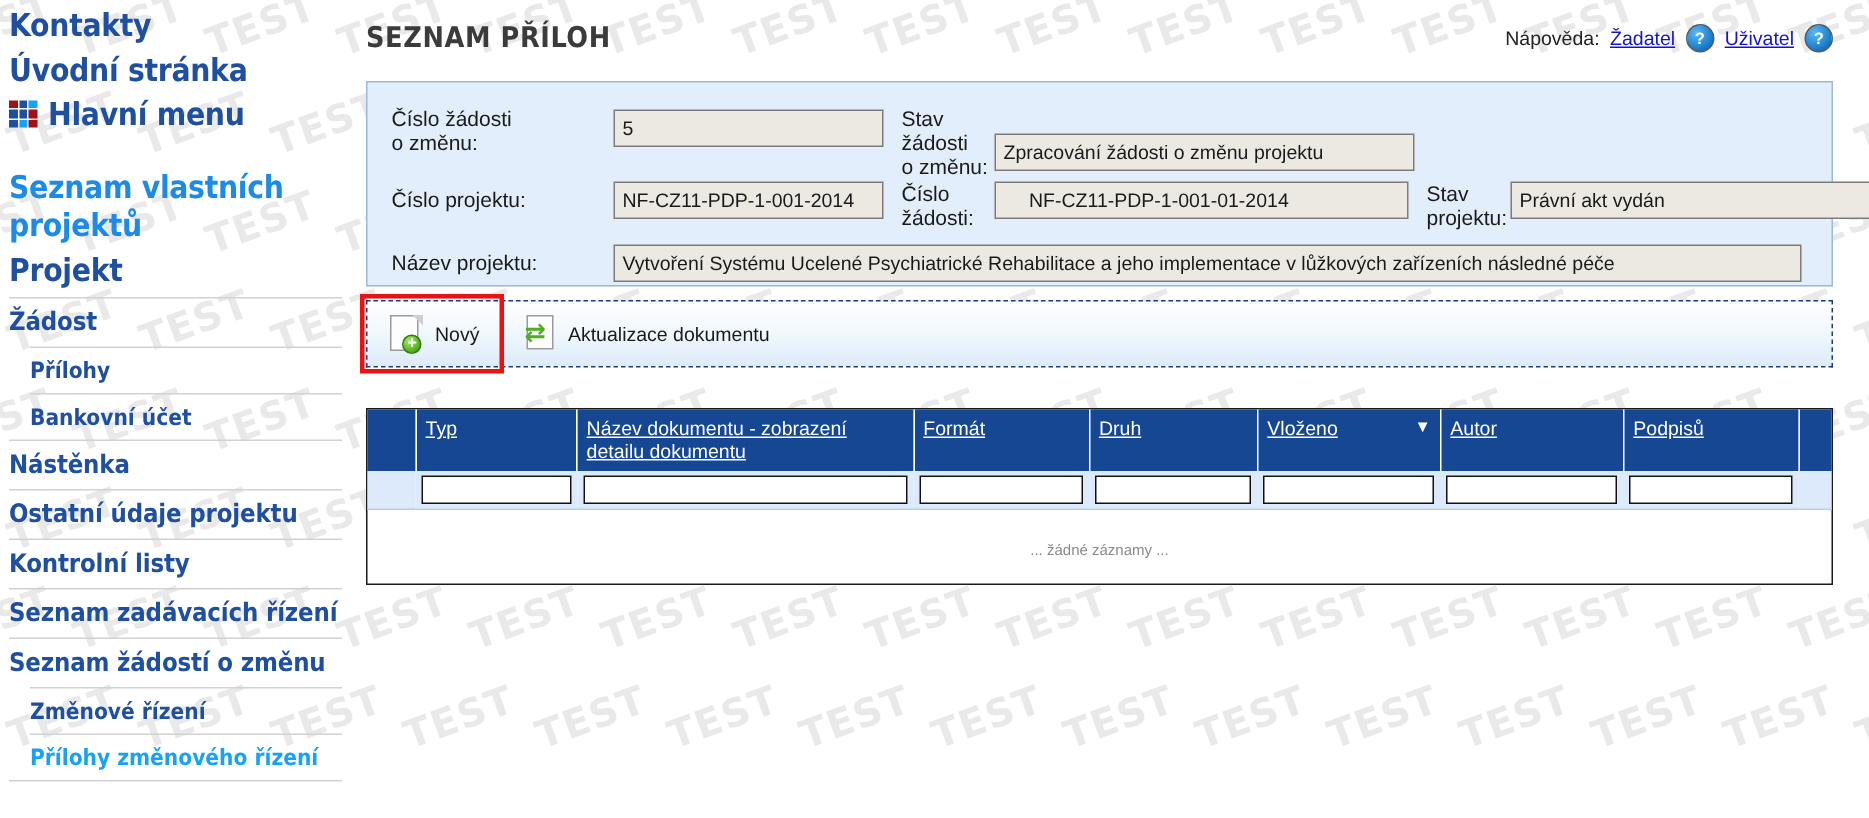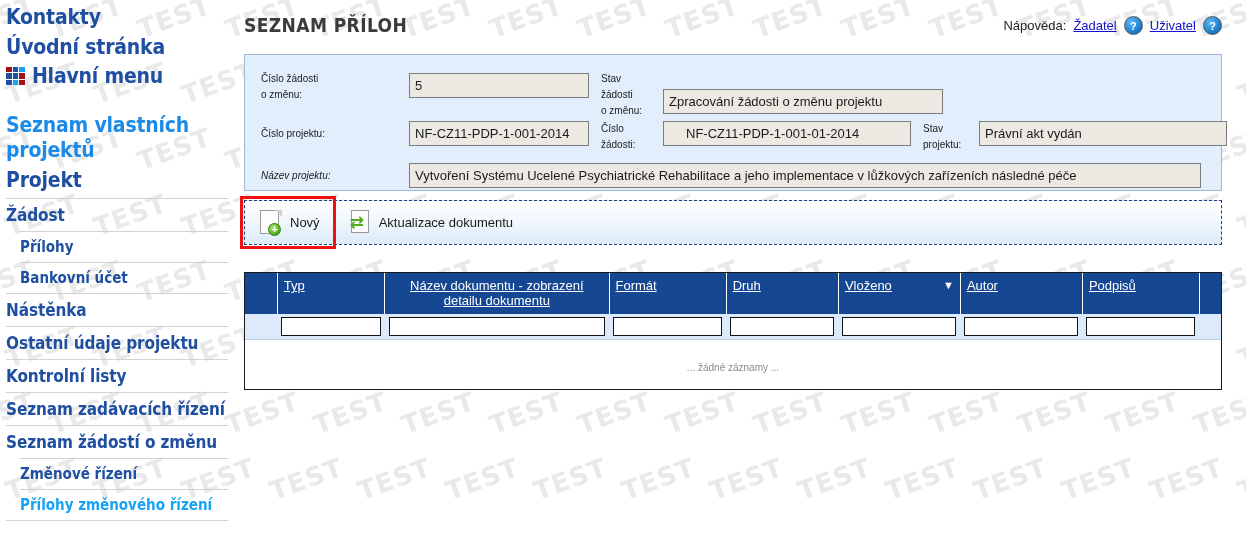--- a/index.html
+++ b/index.html
@@ -95,21 +95,21 @@
     display:flex;align-items:center;justify-content:center;
     font-family:"Liberation Sans",sans-serif;
   }
 
   
   .infopanel{
     position:absolute;left:6px;top:54px;width:978px;height:137px;
     background:#e2eefb;border:1px solid #9fb8d4;box-sizing:border-box;
   }
   .frow{display:flex;align-items:flex-start;}
-  .lbl{font-size:10px;color:#1a1a1a;line-height:16px;}
+  .lbl{font-size:14px;color:#1a1a1a;line-height:16px;}
   .fld{
     background:#ece9e2;border:1px solid #7c7c7c;
     font-size:13px;color:#1a1a1a;
     padding:3px 5px;box-sizing:border-box;height:25px;
     line-height:18px;overflow:hidden;white-space:nowrap;
   }
 
   
   .toolbar{
     position:absolute;left:6px;top:200px;width:978px;height:45px;
@@ -163,21 +163,21 @@
   table.grid th{
     background:#154792;color:#fff;
     text-align:left;vertical-align:top;
     padding:5px 6px 6px 6px;
     font-size:13px;font-weight:normal;
     border-right:1px solid #ffffff;
     height:34px;box-sizing:border-box;
   }
   table.grid th:last-child{border-right:0;}
   table.grid th a{color:#ffffff;text-decoration:underline;}
-  .th-inner{display:flex;justify-content:space-between;align-items:flex-start;text-align:center;}
+  .th-inner{display:flex;justify-content:space-between;align-items:flex-start;}
   .sortarrow{font-size:11px;line-height:14px;padding-left:4px;}
   tr.filterrow td{
     background:#ddeafb;padding:3px 4px;
     border-bottom:1px solid #b9cde6;
     box-sizing:border-box;height:24px;
   }
   tr.filterrow input{
     width:100%;box-sizing:border-box;height:19px;
     border:1px solid #111;background:#fff;
     font-family:"Liberation Sans",sans-serif;font-size:12px;
@@ -277,30 +277,30 @@
       <div class="fld" style="width:280px;margin-top:18px;">Zpracování žádosti o změnu projektu</div>
     </div>
 
     <div class="frow" style="position:absolute;left:16px;top:66px;">
       <div class="lbl" style="width:130px;line-height:25px;">Číslo projektu:</div>
       <div class="fld" style="width:180px;margin-left:18px;">NF-CZ11-PDP-1-001-2014</div>
       <div class="lbl" style="width:62px;margin-left:12px;">
         <div>Číslo</div>
         <div>žádosti:</div>
       </div>
-      <div class="fld" style="width:248px;padding-left:22px;">NF-CZ11-PDP-1-001-01-2014</div>
+      <div class="fld" style="width:276px;padding-left:22px;">NF-CZ11-PDP-1-001-01-2014</div>
       <div class="lbl" style="width:56px;margin-left:12px;">
         <div>Stav</div>
         <div>projektu:</div>
       </div>
       <div class="fld" style="width:248px;">Právní akt vydán</div>
     </div>
 
     <div class="frow" style="position:absolute;left:16px;top:108px;">
-      <div class="lbl" style="width:130px;line-height:25px;font-style:italic;">Název projektu:</div>
+      <div class="lbl" style="width:130px;line-height:25px;">Název projektu:</div>
       <div class="fld" style="width:792px;margin-left:18px;">Vytvoření Systému Ucelené Psychiatrické Rehabilitace a jeho implementace v lůžkových zařízeních následné péče</div>
     </div>
   </div>
 
   <div class="toolbar">
     <div class="tbtn">
       <span class="ico-new">
         <i class="pg"></i>
           <i class="fold"></i>
         <i class="plus">+</i>

